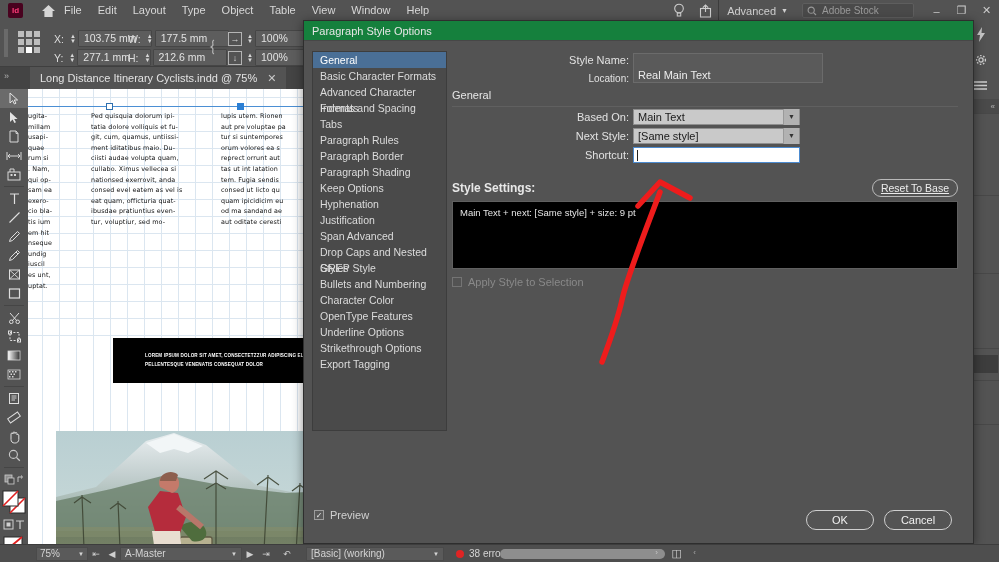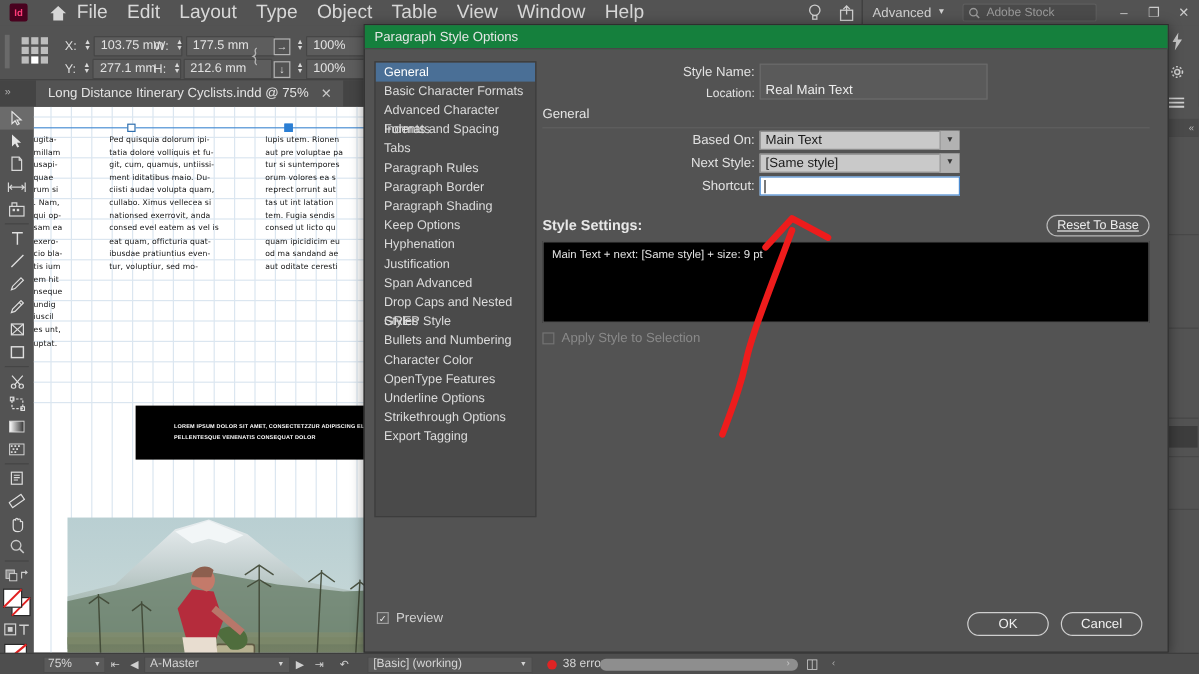--- a/index.html
+++ b/index.html
@@ -17,21 +17,21 @@
     position:absolute; left:0; top:0; width:999px; height:21px;
     background:#535353; display:flex; align-items:center;
   }
   .id-logo {
     width:15px; height:15px; margin-left:8px; background:#49021f;
     color:#ff3c78; font-size:8px; font-weight:bold;
     display:flex; align-items:center; justify-content:center;
     border-radius:2px;
   }
   .home-icon { margin-left:17px; width:16px; height:16px; display:flex; align-items:center; justify-content:center; }
-  .menu-item { padding:0 8px; font-size:16px; color:#d8d8d8; line-height:21px; }
+  .menu-item { padding:0 8px; font-size:11px; color:#d8d8d8; line-height:21px; }
   #menubar-right { margin-left:auto; display:flex; align-items:center; height:39px; }
   .mb-icon { width:26px; height:21px; display:flex; align-items:center; justify-content:center; }
   .adv-ws { display:flex; align-items:center; gap:5px; padding:0 8px; font-size:11px; color:#d0d0d0;
             border-left:1px solid #3c3c3c; height:21px; }
   .stock-box { display:flex; align-items:center; gap:5px; width:112px; height:15px;
                background:#4a4a4a; border:1px solid #5e5e5e; border-radius:2px; padding:0 4px;
                font-size:10px; color:#9a9a9a; margin-left:6px; }
   .wincontrols { display:flex; height:21px; margin-left:10px; }
   .wc { width:25px; height:21px; display:flex; align-items:center; justify-content:center; font-size:11px; color:#cccccc;}
   

